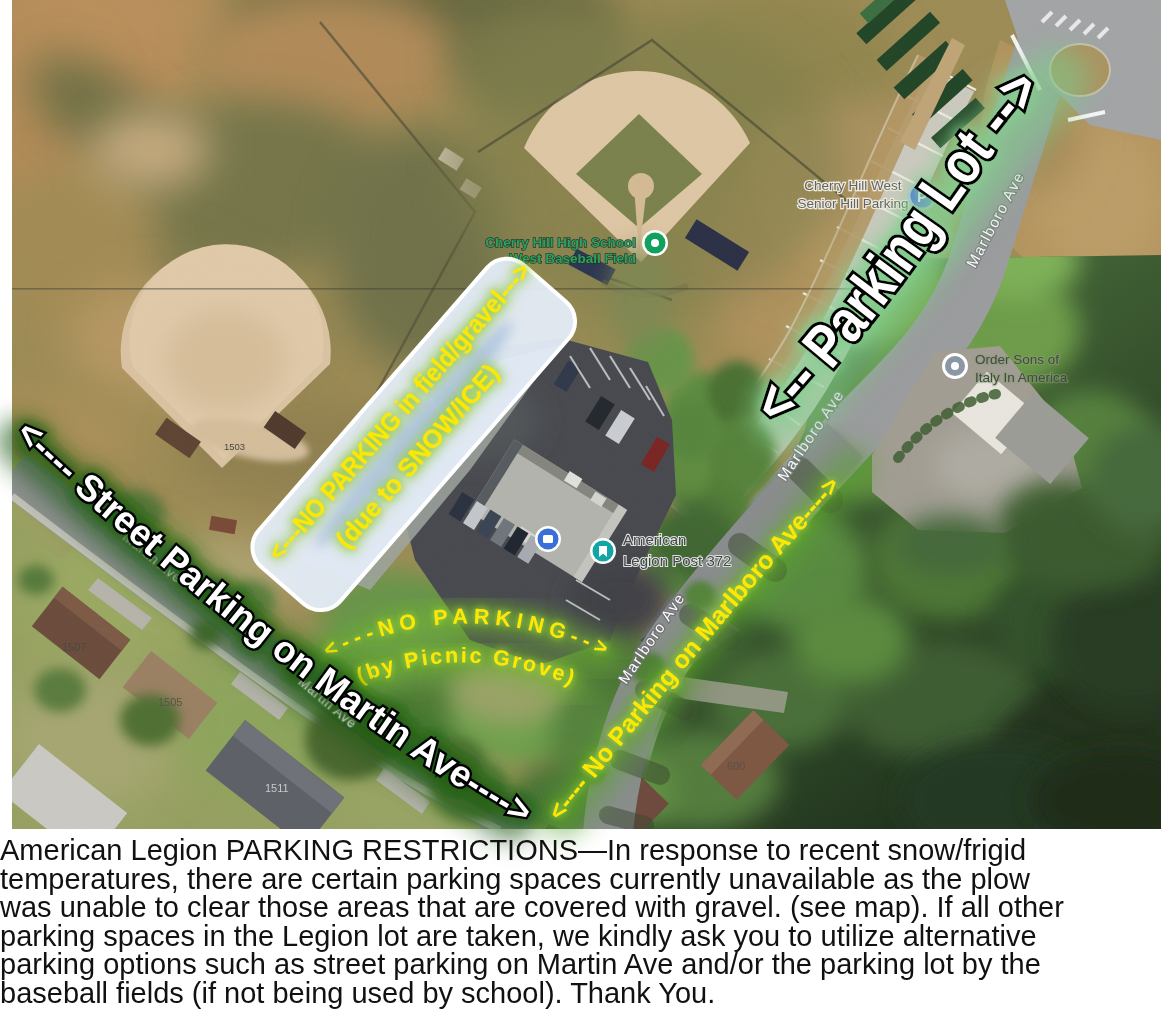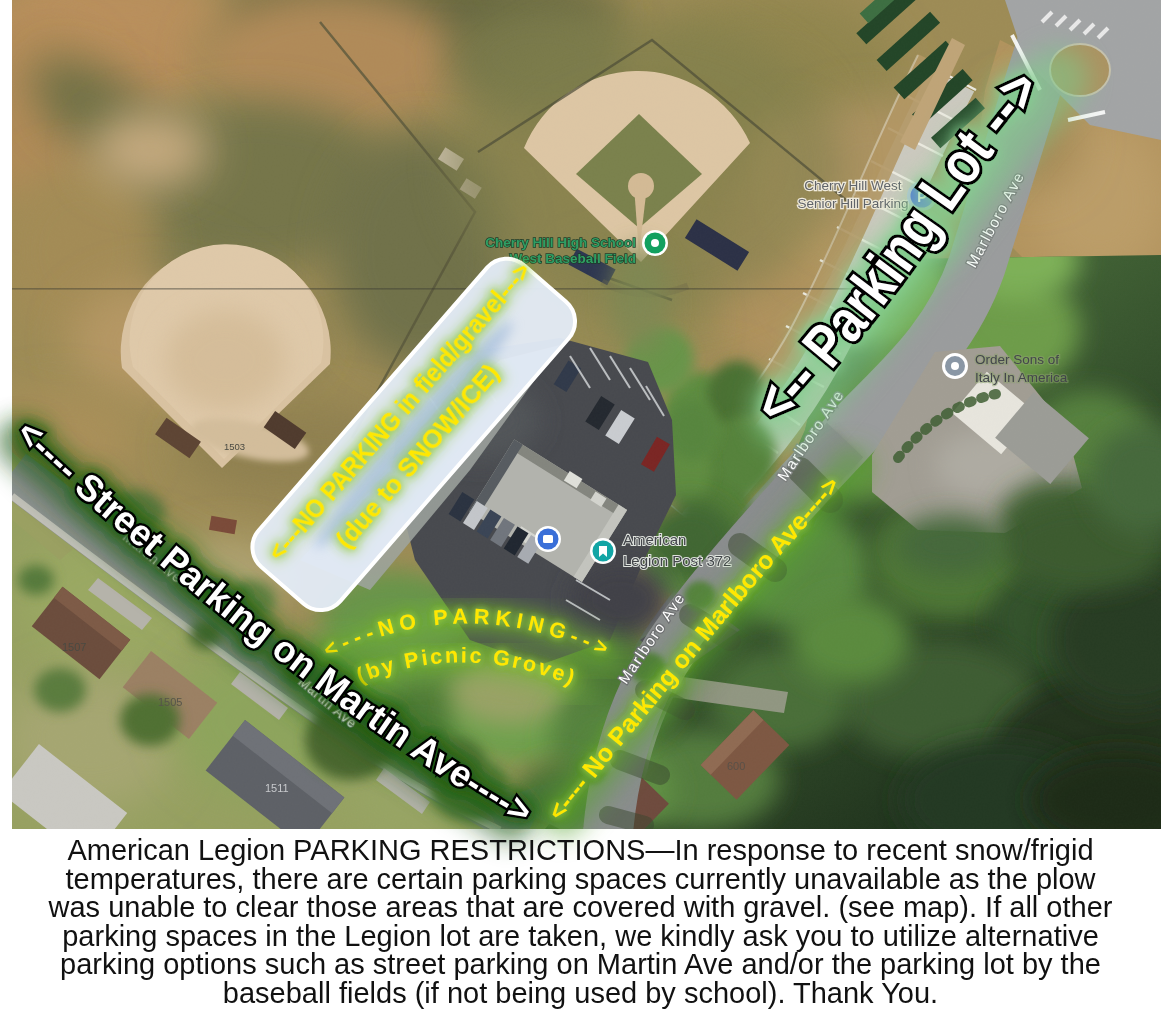--- a/index.html
+++ b/index.html
@@ -1,19 +1,19 @@
 <!DOCTYPE html>
 <html><head>
 <meta charset="utf-8">
 <style>
   html,body{margin:0;padding:0;background:#fff;}
   #page{position:relative;width:1161px;height:1023px;background:#fff;overflow:hidden;
         font-family:"Liberation Sans", sans-serif;}
   svg{display:block;}
-  #cap{position:absolute;left:0;top:836px;width:1161px;text-align:center;
+  #cap{position:absolute;left:0;top:836px;width:1161px;
        font-family:"Liberation Sans", sans-serif;font-size:29px;line-height:28.5px;
        color:#111;letter-spacing:0px;}
 </style>
 </head>
 <body>
 <div id="page">
 <svg width="1161" height="1023" viewBox="0 0 1161 1023">
 <defs>
   <clipPath id="mapclip">
           <rect x="12" y="0" width="1149" height="829"></rect>

